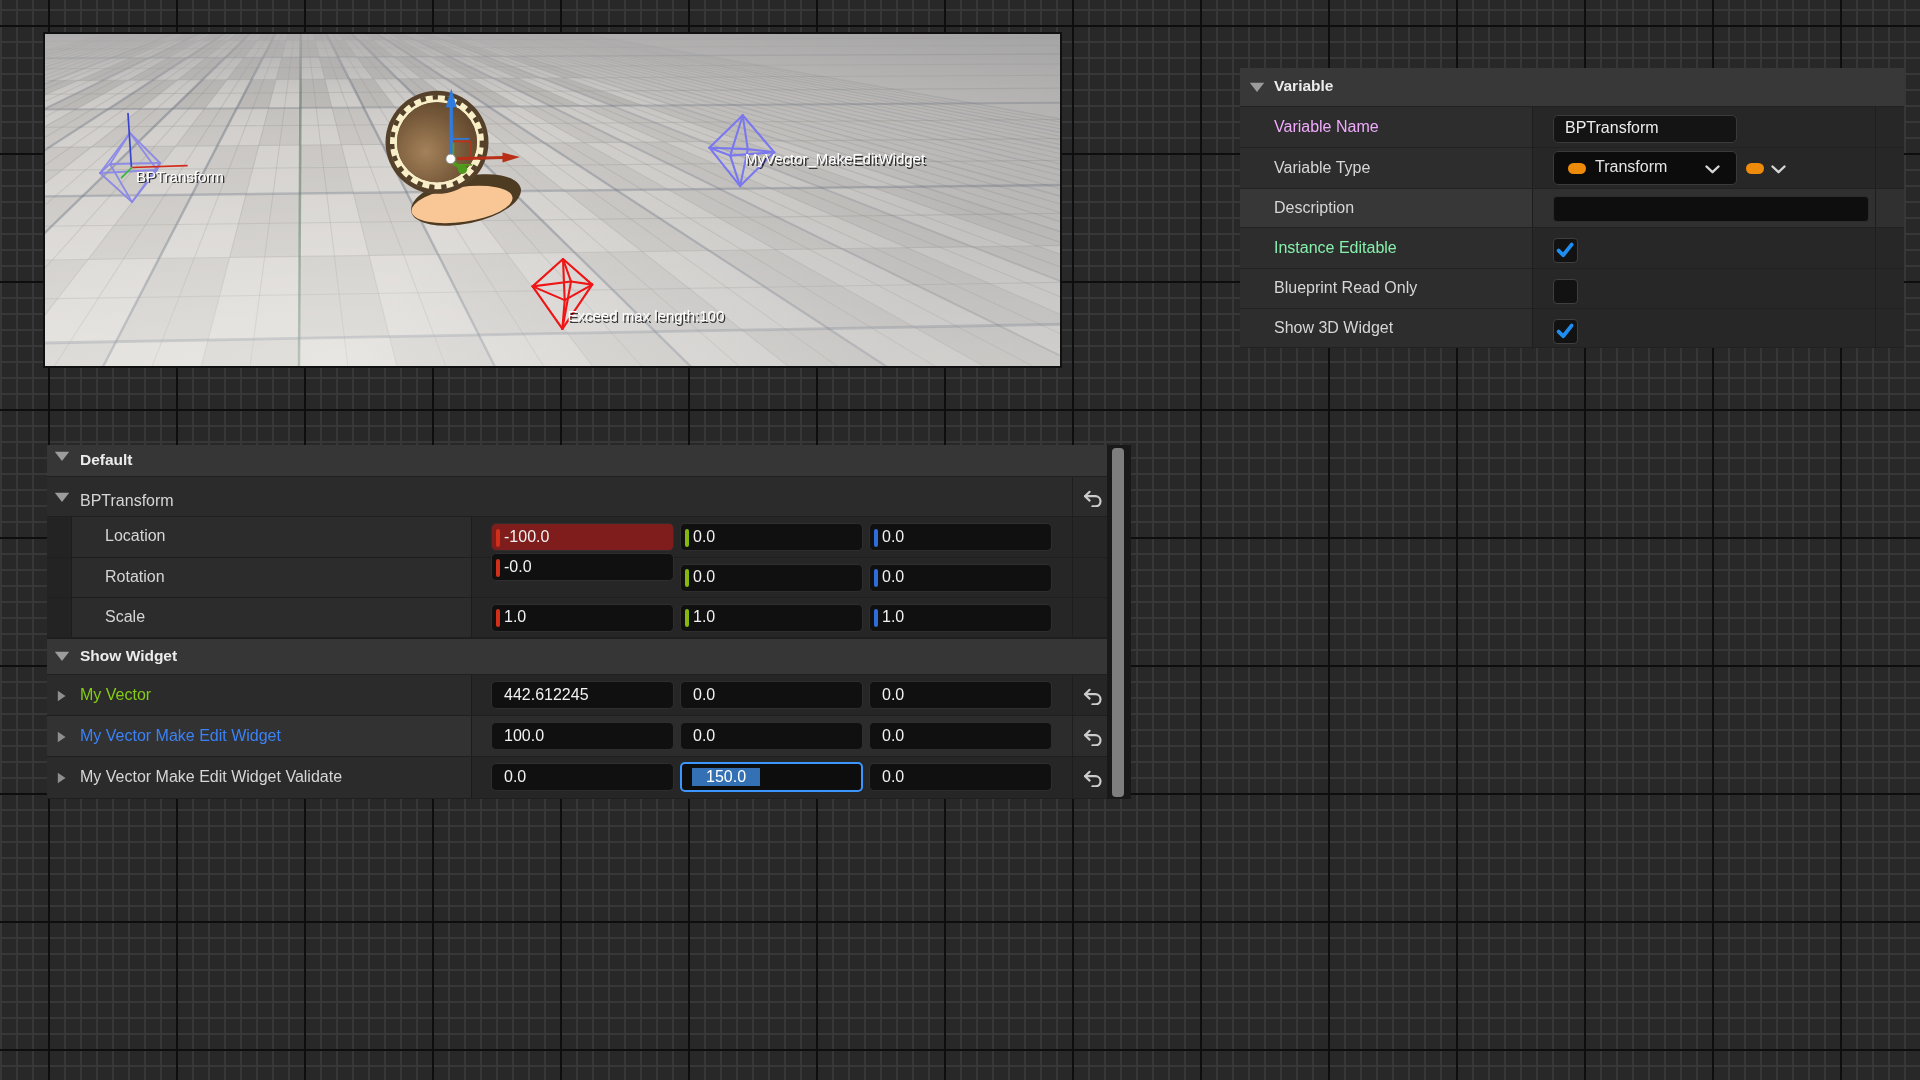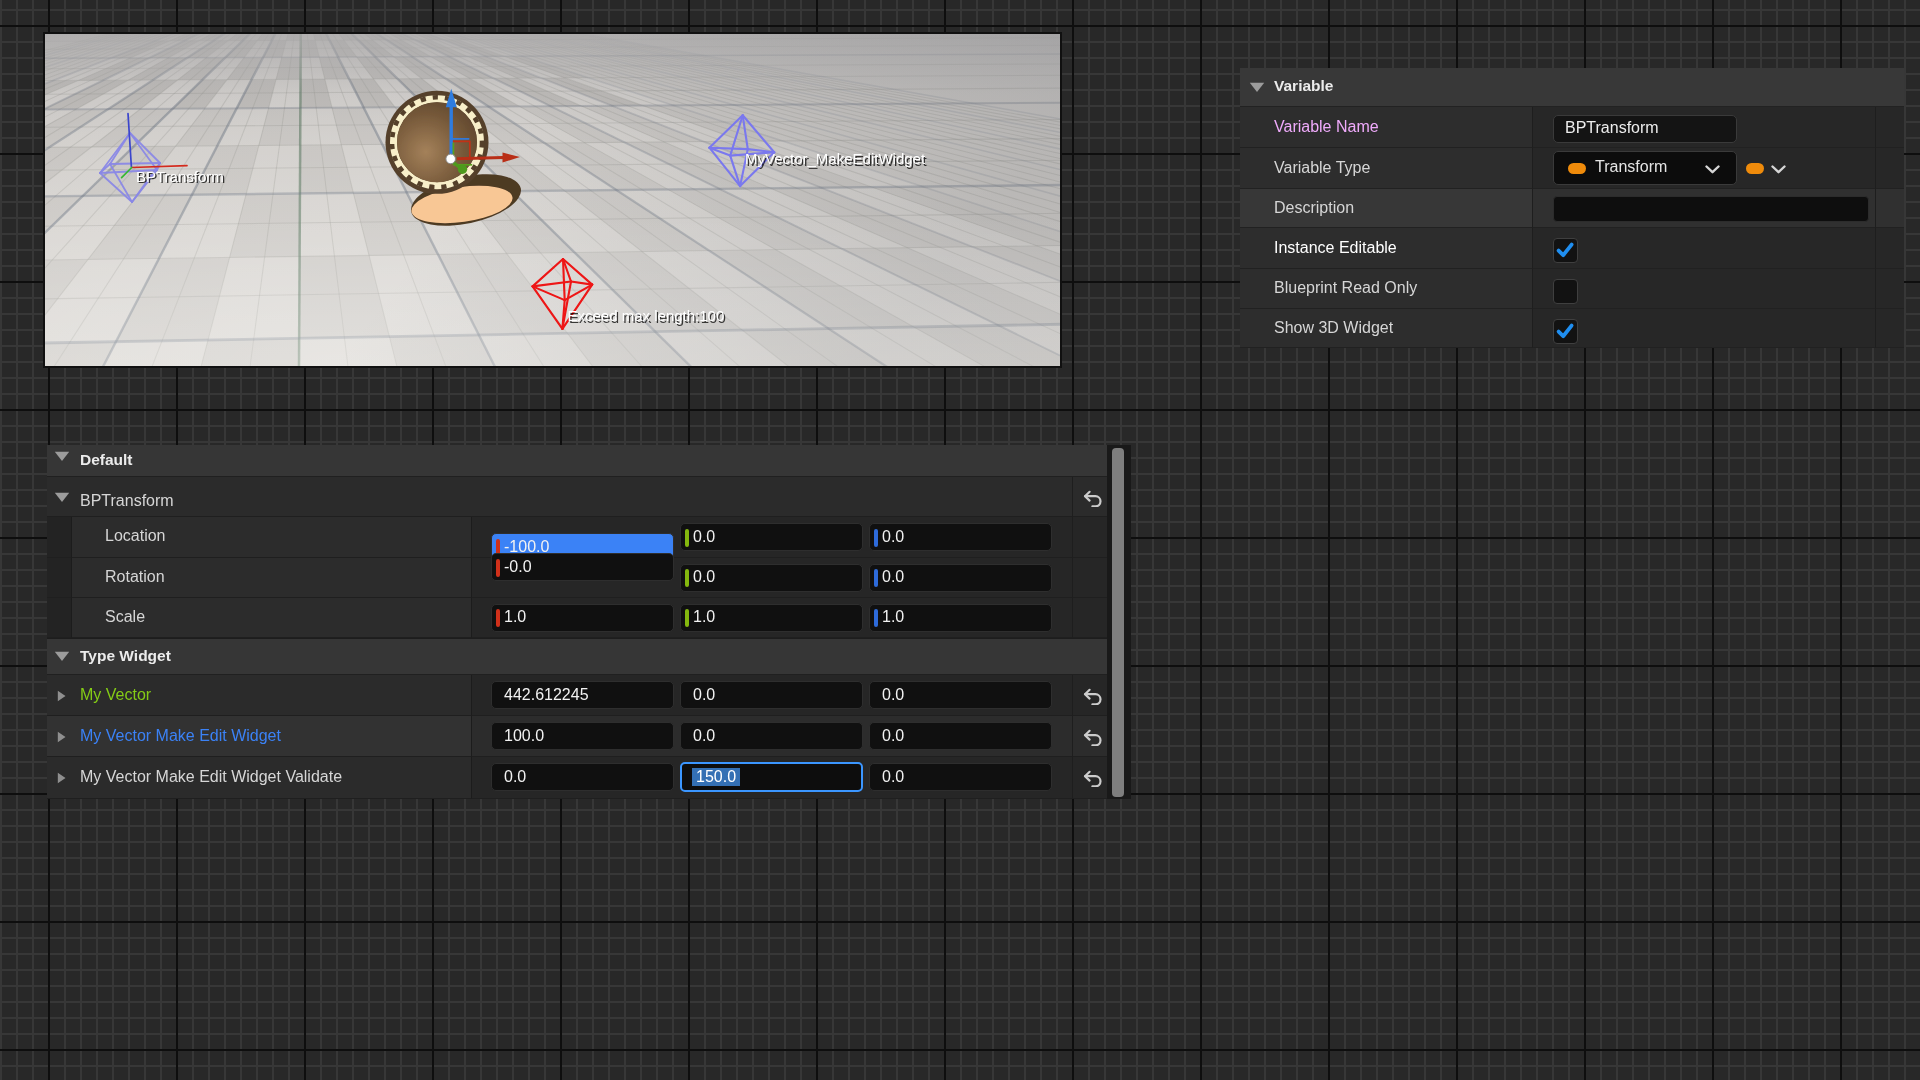--- a/index.html
+++ b/index.html
@@ -435,21 +435,21 @@
     <div style="position:absolute;left:292px;top:80px;width:343px;height:41px;background:#272727;border-bottom:1px solid #212121;border-left:1.5px solid #1e1e1e;box-sizing:border-box"></div>
     <div style="position:absolute;left:635px;top:80px;width:29px;height:41px;background:#272727;border-bottom:1px solid #212121;border-left:1.5px solid #1e1e1e;box-sizing:border-box"></div>
     <div style="position:absolute;left:34px;top:90.5px;font-size:16px;color:#d6d6d6">Variable Type</div>
     <div style="position:absolute;left:0;top:121px;width:292px;height:39px;background:#373737;border-bottom:1px solid #212121;box-sizing:border-box"></div>
     <div style="position:absolute;left:292px;top:121px;width:343px;height:39px;background:#303030;border-bottom:1px solid #212121;border-left:1.5px solid #1e1e1e;box-sizing:border-box"></div>
     <div style="position:absolute;left:635px;top:121px;width:29px;height:39px;background:#303030;border-bottom:1px solid #212121;border-left:1.5px solid #1e1e1e;box-sizing:border-box"></div>
     <div style="position:absolute;left:34px;top:130.5px;font-size:16px;color:#d6d6d6">Description</div>
     <div style="position:absolute;left:0;top:160px;width:292px;height:41px;background:#2d2d2d;border-bottom:1px solid #212121;box-sizing:border-box"></div>
     <div style="position:absolute;left:292px;top:160px;width:343px;height:41px;background:#272727;border-bottom:1px solid #212121;border-left:1.5px solid #1e1e1e;box-sizing:border-box"></div>
     <div style="position:absolute;left:635px;top:160px;width:29px;height:41px;background:#272727;border-bottom:1px solid #212121;border-left:1.5px solid #1e1e1e;box-sizing:border-box"></div>
-    <div style="position:absolute;left:34px;top:170.5px;font-size:16px;color:#ffffff">Instance Editable</div>
+    <div style="position:absolute;left:34px;top:170.5px;font-size:16px;color:#86efac">Instance Editable</div>
     <div style="position:absolute;left:0;top:201px;width:292px;height:40px;background:#2d2d2d;border-bottom:1px solid #212121;box-sizing:border-box"></div>
     <div style="position:absolute;left:292px;top:201px;width:343px;height:40px;background:#272727;border-bottom:1px solid #212121;border-left:1.5px solid #1e1e1e;box-sizing:border-box"></div>
     <div style="position:absolute;left:635px;top:201px;width:29px;height:40px;background:#272727;border-bottom:1px solid #212121;border-left:1.5px solid #1e1e1e;box-sizing:border-box"></div>
     <div style="position:absolute;left:34px;top:211.0px;font-size:16px;color:#d6d6d6">Blueprint Read Only</div>
     <div style="position:absolute;left:0;top:241px;width:292px;height:38.5px;background:#2d2d2d;border-bottom:1px solid #212121;box-sizing:border-box"></div>
     <div style="position:absolute;left:292px;top:241px;width:343px;height:38.5px;background:#272727;border-bottom:1px solid #212121;border-left:1.5px solid #1e1e1e;box-sizing:border-box"></div>
     <div style="position:absolute;left:635px;top:241px;width:29px;height:38.5px;background:#272727;border-bottom:1px solid #212121;border-left:1.5px solid #1e1e1e;box-sizing:border-box"></div>
     <div style="position:absolute;left:34px;top:251px;font-size:16px;color:#d6d6d6">Show 3D Widget</div>
     <div style="position:absolute;left:313px;top:47px;width:184px;height:28px;background:#141414;border:1px solid #3a3a3a;border-radius:5px;box-sizing:border-box">
       <div style="position:absolute;left:11px;top:3px;font-size:16px;color:#ededed">BPTransform</div>
@@ -493,21 +493,21 @@
       <g fill="none" stroke="#cccccc" stroke-width="2.2" stroke-linecap="round" stroke-linejoin="round">
         <path d="M2.2 6.2 H12.4 A5.1 5.1 0 0 1 12.4 16.4 H9.4"></path>
         <path d="M6.6 1.8 L2.0 6.2 L6.6 10.6"></path>
       </g>
     </svg>
     <div style="position:absolute;left:0;top:72px;width:24px;height:40.5px;background:#232323;border-bottom:1px solid #1f1f1f;box-sizing:border-box"></div>
     <div style="position:absolute;left:24px;top:72px;width:400px;height:40.5px;background:#2c2c2c;border-bottom:1px solid #1f1f1f;border-left:1.5px solid #1c1c1c;box-sizing:border-box"></div>
     <div style="position:absolute;left:424px;top:72px;width:601px;height:40.5px;background:#262626;border-bottom:1px solid #1f1f1f;border-left:1px solid #1c1c1c;box-sizing:border-box"></div>
     <div style="position:absolute;left:1025px;top:72px;width:35px;height:40.5px;background:#262626;border-bottom:1px solid #1f1f1f;border-left:1.5px solid #1e1e1e;box-sizing:border-box"></div>
     <div style="position:absolute;left:58px;top:82.25px;font-size:16px;color:#d6d6d6">Location</div>
-    <div style="position:absolute;left:444px;top:88px;width:183px;height:28px;background:#3b82f6;border:1px solid #2e2e2e;border-radius:5px;box-sizing:border-box">
+    <div style="position:absolute;left:444px;top:78px;width:183px;height:28px;background:#7f1d1d;border:1px solid #2e2e2e;border-radius:5px;box-sizing:border-box">
       <div style="position:absolute;left:4px;top:4.5px;width:4px;height:18px;border-radius:2px;background:#d0301a"></div>
       <div style="position:absolute;left:12px;top:3.5px;font-size:16px;color:#f2f2f2;white-space:pre">-100.0</div>
     </div>
     <div style="position:absolute;left:633px;top:78px;width:183px;height:28px;background:#101010;border:1px solid #2e2e2e;border-radius:5px;box-sizing:border-box">
       <div style="position:absolute;left:4px;top:4.5px;width:4px;height:18px;border-radius:2px;background:#84b80e"></div>
       <div style="position:absolute;left:12px;top:3.5px;font-size:16px;color:#f2f2f2;white-space:pre">0.0</div>
     </div>
     <div style="position:absolute;left:822px;top:78px;width:183px;height:28px;background:#101010;border:1px solid #2e2e2e;border-radius:5px;box-sizing:border-box">
       <div style="position:absolute;left:4px;top:4.5px;width:4px;height:18px;border-radius:2px;background:#2e6bdb"></div>
       <div style="position:absolute;left:12px;top:3.5px;font-size:16px;color:#f2f2f2;white-space:pre">0.0</div>
@@ -543,21 +543,21 @@
       <div style="position:absolute;left:12px;top:3.5px;font-size:16px;color:#f2f2f2;white-space:pre">1.0</div>
     </div>
     <div style="position:absolute;left:822px;top:158.5px;width:183px;height:28px;background:#101010;border:1px solid #2e2e2e;border-radius:5px;box-sizing:border-box">
       <div style="position:absolute;left:4px;top:4.5px;width:4px;height:18px;border-radius:2px;background:#2e6bdb"></div>
       <div style="position:absolute;left:12px;top:3.5px;font-size:16px;color:#f2f2f2;white-space:pre">1.0</div>
     </div>
     <div style="position:absolute;left:0;top:192.5px;width:1060px;height:37.5px;background:#363636;border-top:1px solid #1d1d1d;border-bottom:1px solid #202020;box-sizing:border-box"></div>
     <svg style="position:absolute;left:7px;top:206px" width="16" height="10.5">
       <path d="M0.8 0.8 L15.2 0.8 L8.0 10.0 Z" fill="#9c9c9c"></path>
     </svg>
-    <div style="position:absolute;left:33px;top:202px;font-size:15.5px;font-weight:bold;color:#ececec">Type Widget</div>
+    <div style="position:absolute;left:33px;top:202px;font-size:15.5px;font-weight:bold;color:#ececec">Show Widget</div>
     <div style="position:absolute;left:0;top:230px;width:424px;height:41px;background:#2b2b2b;border-bottom:1px solid #1f1f1f;box-sizing:border-box"></div>
     <div style="position:absolute;left:424px;top:230px;width:601px;height:41px;background:#262626;border-bottom:1px solid #1f1f1f;border-left:1px solid #1c1c1c;box-sizing:border-box"></div>
     <div style="position:absolute;left:1025px;top:230px;width:35px;height:41px;background:#262626;border-bottom:1px solid #1f1f1f;border-left:1.5px solid #1e1e1e;box-sizing:border-box"></div>
     <svg style="position:absolute;left:10px;top:244.5px" width="9" height="12">
       <path d="M0.8 0.8 L8.5 6.0 L0.8 11.2 Z" fill="#8f8f8f"></path>
     </svg>
     <div style="position:absolute;left:33px;top:240.5px;font-size:16px;color:#84cc16">My Vector</div>
     <div style="position:absolute;left:444px;top:236px;width:183px;height:28px;background:#101010;border:1px solid #2e2e2e;border-radius:5px;box-sizing:border-box">
       <div style="position:absolute;left:12px;top:3.5px;font-size:16px;color:#f2f2f2;white-space:pre">442.612245</div>
     </div>
@@ -599,21 +599,21 @@
     <div style="position:absolute;left:424px;top:312px;width:601px;height:42px;background:#262626;border-bottom:1px solid #1f1f1f;border-left:1px solid #1c1c1c;box-sizing:border-box"></div>
     <div style="position:absolute;left:1025px;top:312px;width:35px;height:42px;background:#262626;border-bottom:1px solid #1f1f1f;border-left:1.5px solid #1e1e1e;box-sizing:border-box"></div>
     <svg style="position:absolute;left:10px;top:327.0px" width="9" height="12">
       <path d="M0.8 0.8 L8.5 6.0 L0.8 11.2 Z" fill="#8f8f8f"></path>
     </svg>
     <div style="position:absolute;left:33px;top:323.0px;font-size:16px;color:#d6d6d6">My Vector Make Edit Widget Validate</div>
     <div style="position:absolute;left:444px;top:318px;width:183px;height:28px;background:#101010;border:1px solid #2e2e2e;border-radius:5px;box-sizing:border-box">
       <div style="position:absolute;left:12px;top:3.5px;font-size:16px;color:#f2f2f2;white-space:pre">0.0</div>
     </div>
     <div style="position:absolute;left:633px;top:317px;width:183px;height:30px;background:#0d0d0d;border:2px solid #3b96ff;border-radius:5px;box-sizing:border-box">
-      <div style="position:absolute;left:10px;top:3.5px;font-size:16px;color:#ffffff;background:#3470b4;padding:0 4px">150.0</div>
+      <div style="position:absolute;left:10px;top:3.5px;font-size:16px;color:#ffffff;background:#3470b4;padding:0 14px">150.0</div>
     </div>
     <div style="position:absolute;left:822px;top:318px;width:183px;height:28px;background:#101010;border:1px solid #2e2e2e;border-radius:5px;box-sizing:border-box">
       <div style="position:absolute;left:12px;top:3.5px;font-size:16px;color:#f2f2f2;white-space:pre">0.0</div>
     </div>
     <svg style="position:absolute;left:1036px;top:325.0px" width="20" height="17" viewBox="0 0 20 17">
       <g fill="none" stroke="#cccccc" stroke-width="2.2" stroke-linecap="round" stroke-linejoin="round">
         <path d="M2.2 6.2 H12.4 A5.1 5.1 0 0 1 12.4 16.4 H9.4"></path>
         <path d="M6.6 1.8 L2.0 6.2 L6.6 10.6"></path>
       </g>
     </svg>

